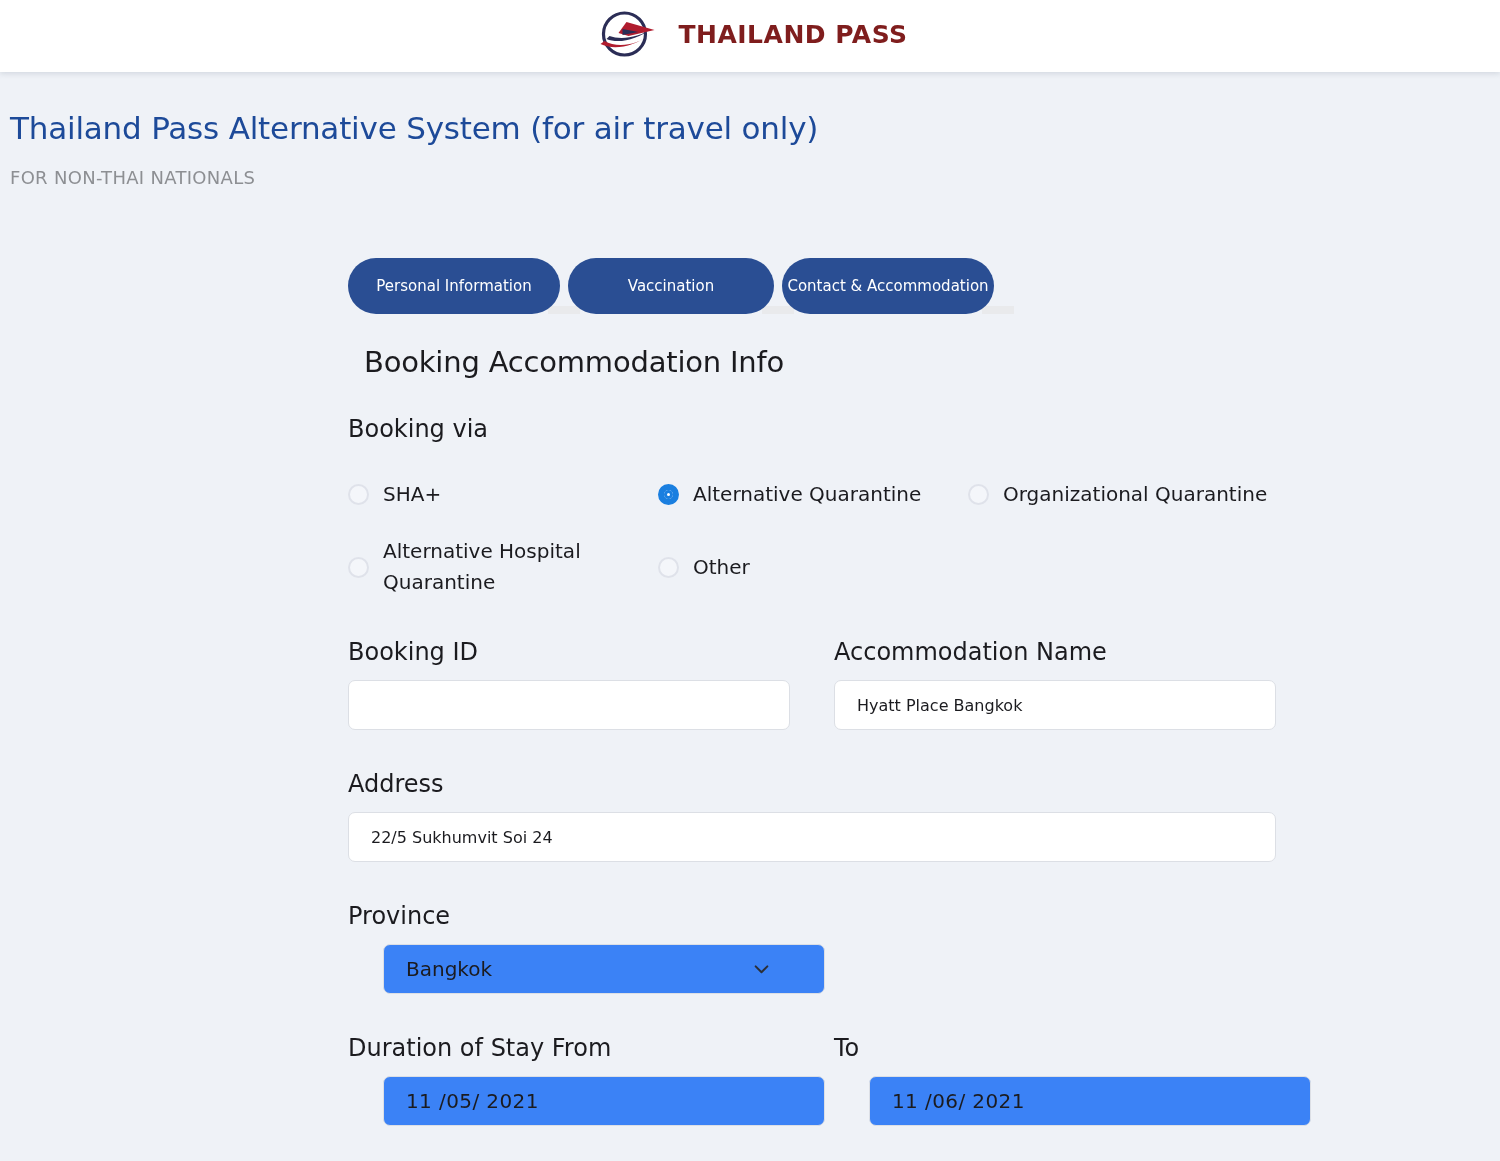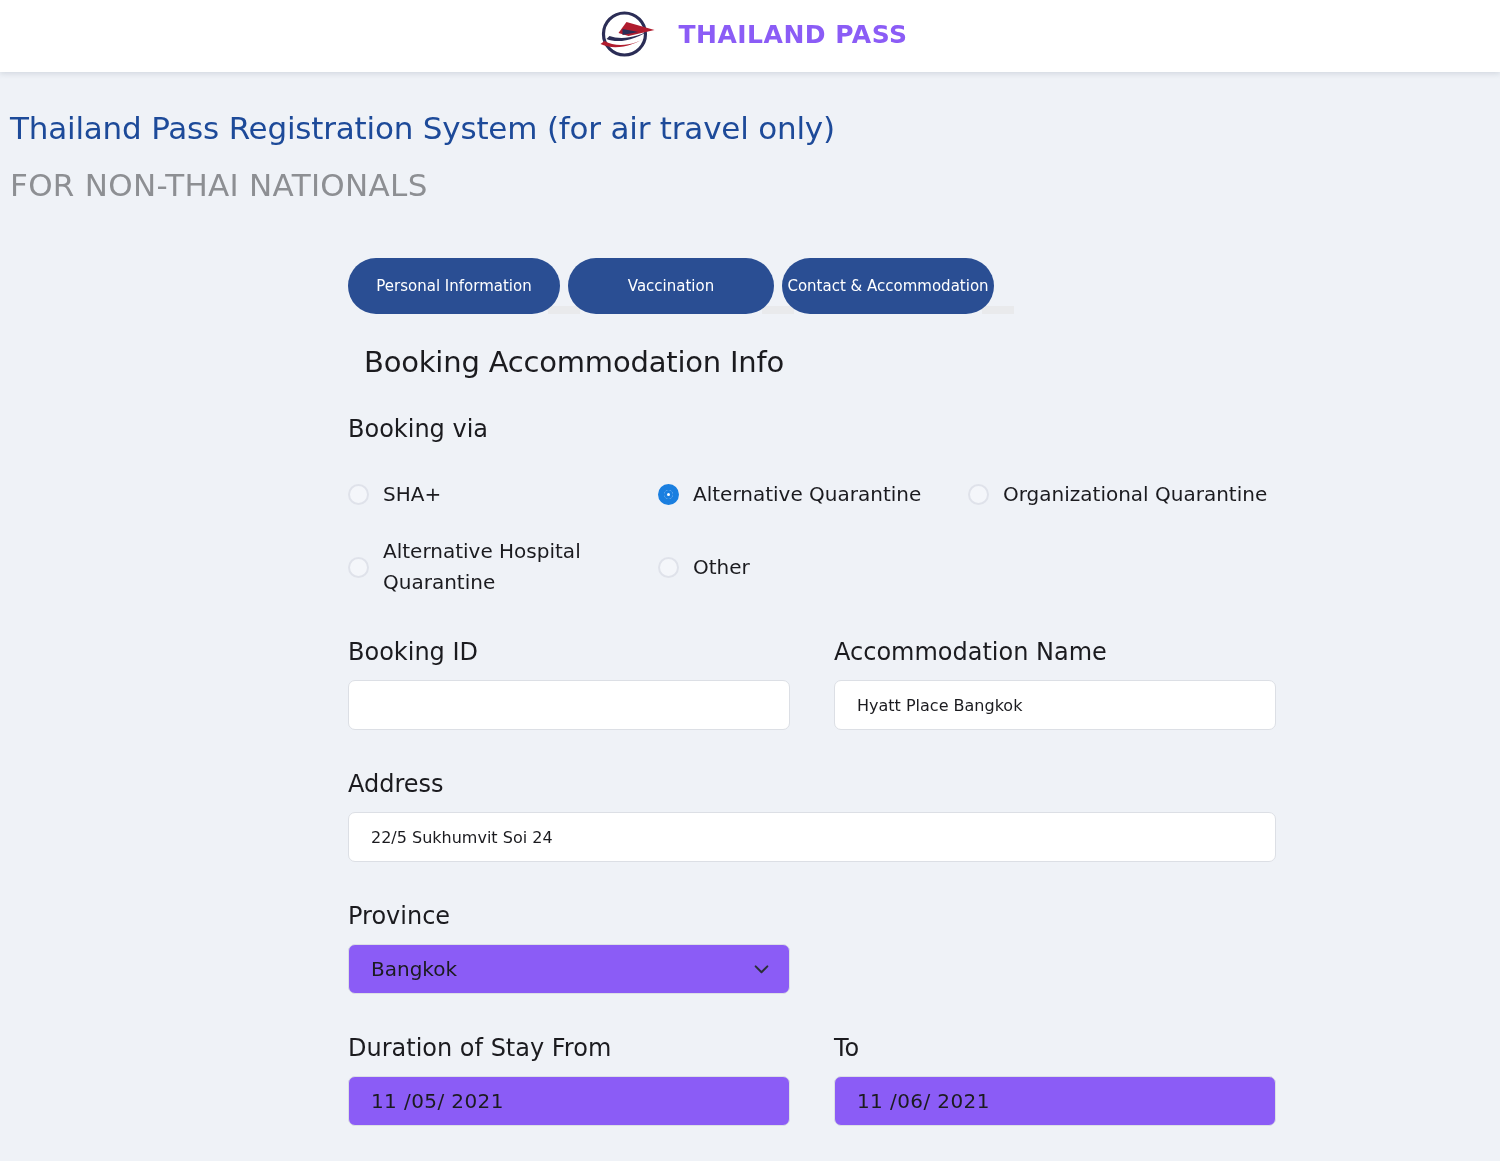--- a/index.html
+++ b/index.html
@@ -28,38 +28,38 @@
     display: flex;
     align-items: center;
     gap: 14px;
     white-space: nowrap;
   }
   .brand-logo { width: 72px; height: 52px; display: block; flex: 0 0 auto; }
   .brand-name {
     font-size: 25px;
     font-weight: bold;
     letter-spacing: 0.5px;
-    color: #8b5cf6;
+    color: #7f1d1d;
     font-family: "DejaVu Sans", sans-serif;
   }
 
   
   .page-title {
     position: absolute;
     left: 10px; top: 110px;
     font-size: 31px;
     color: #1d4a99;
     font-family: "DejaVu Sans", sans-serif;
     letter-spacing: -0.2px;
     white-space: nowrap;
   }
   .page-subtitle {
     position: absolute;
     left: 10px; top: 167px;
-    font-size: 31px;
+    font-size: 18px;
     color: #8d8f93;
     font-family: "DejaVu Sans", sans-serif;
     letter-spacing: 0.3px;
     white-space: nowrap;
   }
 
   
   .stepper {
     position: absolute;
     left: 348px; top: 258px;
@@ -164,27 +164,28 @@
     outline: none;
   }
   .text-input::placeholder { color: #aeb2ba; }
 
   .select-wrap { position: relative; width: 442px; }
   .select-box {
     width: 100%;
     height: 50px;
     border: 1px solid #dcdfe5;
     border-radius: 7px;
-    background: #8b5cf6;
+    background: #3b82f6;
     font-size: 20px;
     color: #1b1b1f;
     font-family: "DejaVu Sans", sans-serif;
     display: flex;
     align-items: center;
     padding: 0 22px;
+    margin-left: 35px;
   }
   .chev {
     position: absolute;
     right: 20px; top: 50%;
     transform: translateY(-50%);
     width: 17px; height: 17px;
     pointer-events: none;
   }
   .date-val { letter-spacing: 0.4px; }
 </style>
@@ -197,21 +198,21 @@
       <circle cx="32" cy="26" r="21" fill="none" stroke="#2b2d56" stroke-width="3.2"></circle>
       <path d="M8 36 C20 42 40 40 58 26 C44 38 24 40 12 33 Z" fill="#b01c2e"></path>
       <path d="M14 31 C26 36 44 32 60 20 C46 30 28 32 17 28 Z" fill="#2b2d56"></path>
       <path d="M34 14 L62 22 L36 28 L26 25 Z" fill="#b01c2e"></path>
       <path d="M30 21 L46 24 L30 27 Z" fill="#2b2d56"></path>
     </svg>
     <span class="brand-name">THAILAND PASS</span>
   </div>
 </div>
 
-<div class="page-title">Thailand Pass Registration System (for air travel only)</div>
+<div class="page-title">Thailand Pass Alternative System (for air travel only)</div>
 <div class="page-subtitle">FOR NON-THAI NATIONALS</div>
 
 <div class="stepper">
   <div class="step done step-1">Personal Information</div>
   <div class="connector"></div>
   <div class="step done step-2">Vaccination</div>
   <div class="connector"></div>
   <div class="step done step-3">Contact &amp; Accommodation</div>
   <div class="connector"></div>
 </div>

